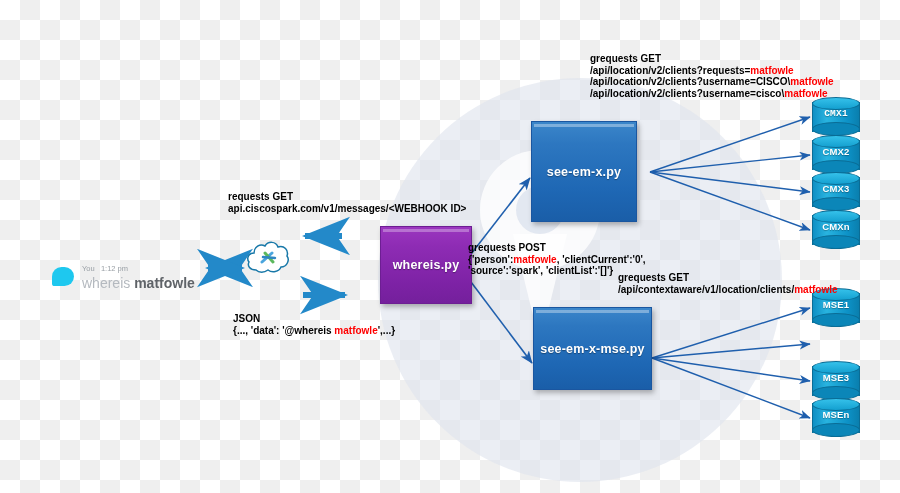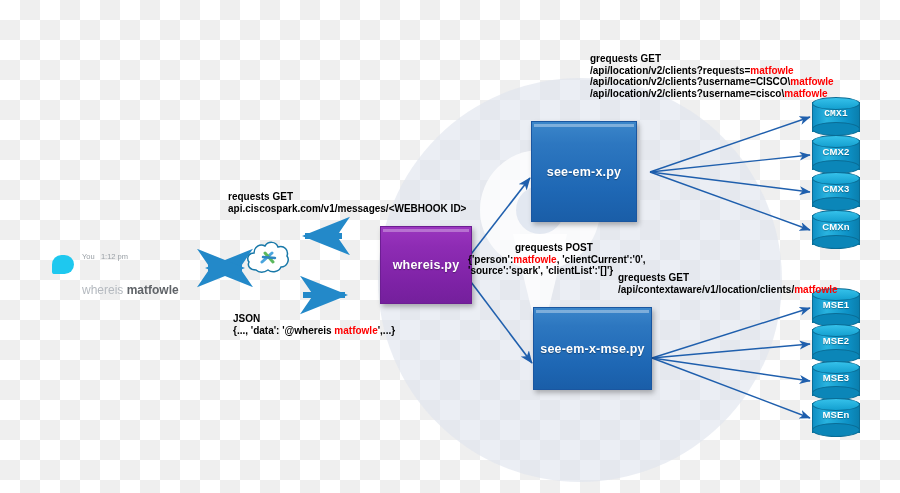--- a/index.html
+++ b/index.html
@@ -143,49 +143,48 @@
   .anno {
     position: absolute;
     text-align: left;
     color: #000000;
     font-size: 10px;
     font-weight: bold;
     line-height: 11.5px;
     white-space: nowrap;
   }
   .anno .red { color: #ff0000; }
-  .anno-title { font-weight: bold; margin-left: 47px; }
+  .anno-title { font-weight: bold; }
 
   
   .chat {
     position: absolute;
-    left: 52px; top: 252px;
+    left: 52px; top: 264px;
     width: 120px; height: 32px;
   }
   .bubble {
     position: absolute;
     left: 0; top: 3px;
     width: 22px; height: 19px;
     background: #1ec8ef;
     border-radius: 11px 11px 11px 3px;
   }
   .chat-meta {
     position: absolute;
     left: 30px; top: 0px;
     font-size: 7.5px;
     color: #9aa0a6;
     white-space: nowrap;
   }
   .chat-meta .who { color: #9aa0a6; }
   .chat-msg {
     position: absolute;
     left: 30px; top: 11px;
-    font-size: 12px;
+    font-size: 14px;
     white-space: nowrap;
-    margin-top: 20px;
   }
   .chat-msg .dim { color: #b4b9bf; }
   .chat-msg .name { color: #5f6368; font-weight: bold; }
 
   
   .cloud { position: absolute; left: 246px; top: 240px; width: 44px; height: 34px; }
   .spark {
     position: absolute;
     left: 14px; top: 11px;
     width: 18px; height: 14px;
@@ -306,26 +305,20 @@
       <div class="top"></div>
     <div class="lbl">CMXn</div>
   </div>
 
   <div class="cyl" style="left:812px; top:288px;padding-left:36px;">
     <div class="body"></div>
       <div class="bot"></div>
       <div class="top"></div>
     <div class="lbl">MSE1</div>
   </div>
-  <div class="cyl" style="left:812px; top:324px;">
-    <div class="body"></div>
-      <div class="bot"></div>
-      <div class="top"></div>
-    <div class="lbl">MSE2</div>
-  </div>
   <div class="cyl" style="left:812px; top:361px;">
     <div class="body"></div>
       <div class="bot"></div>
       <div class="top"></div>
     <div class="lbl">MSE3</div>
   </div>
   <div class="cyl" style="left:812px; top:398px;">
     <div class="body"></div>
       <div class="bot"></div>
       <div class="top"></div>

